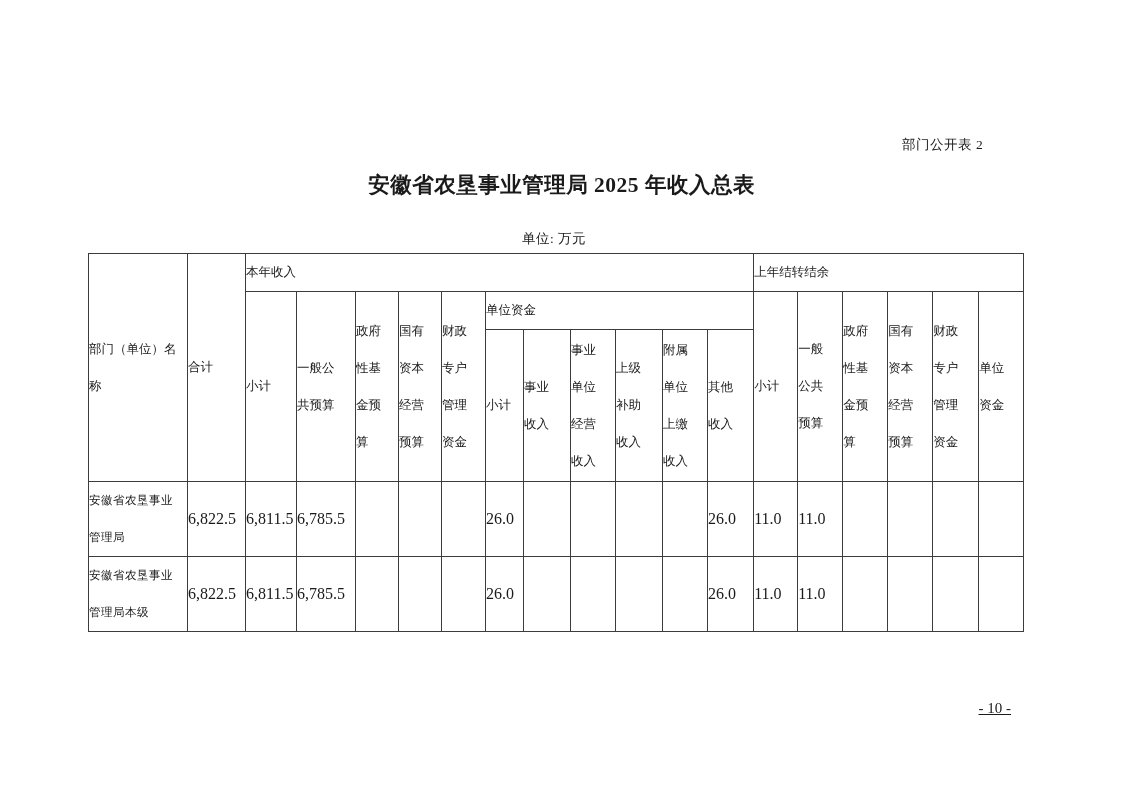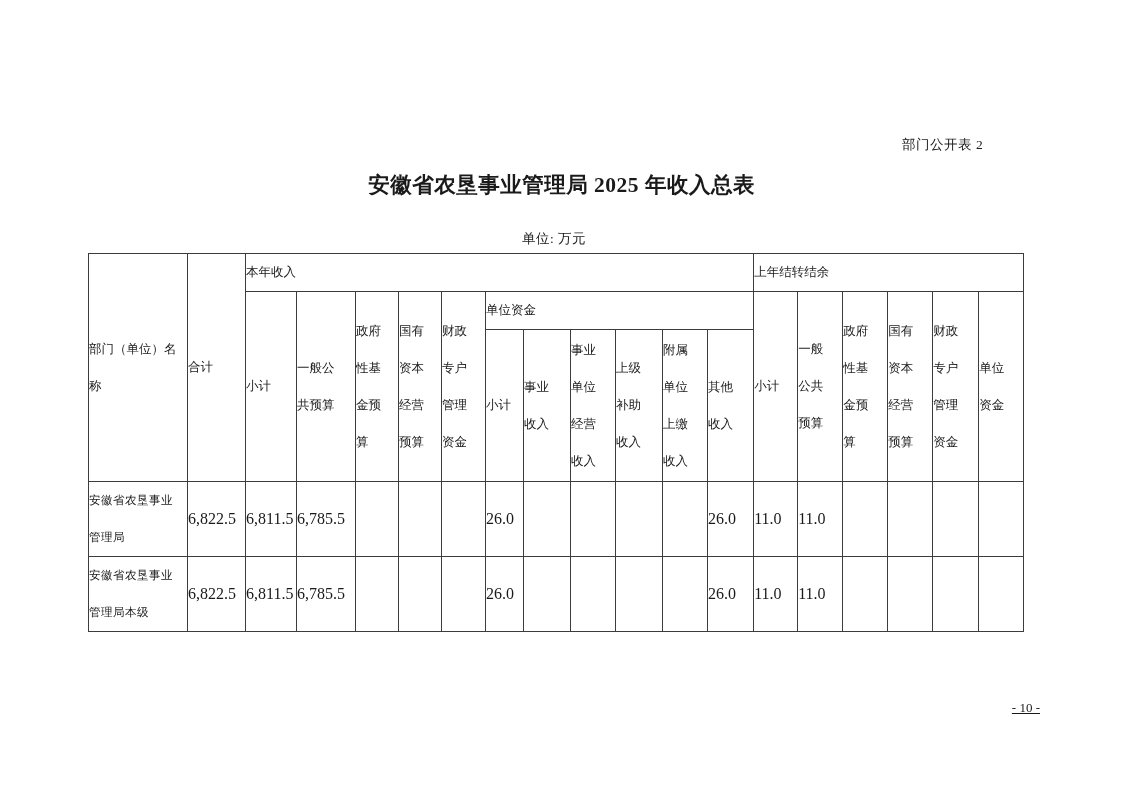--- a/index.html
+++ b/index.html
@@ -77,22 +77,22 @@
     letter-spacing: 0.5px;
     line-height: 37px;
   }
   td.num {
     font-size: 16px;
     line-height: 1.2;
   }
   .page-num {
     position: absolute;
     top: 700px;
-    right: 83px;
-    font-size: 13px;
+    right: 112px;
+    font-size: 15px;
     white-space: nowrap;
     text-decoration: underline;
   }
 </style>
 </head>
 <body>
 
 <div id="page">
 
   <div class="doc-label">部门公开表 2</div>

